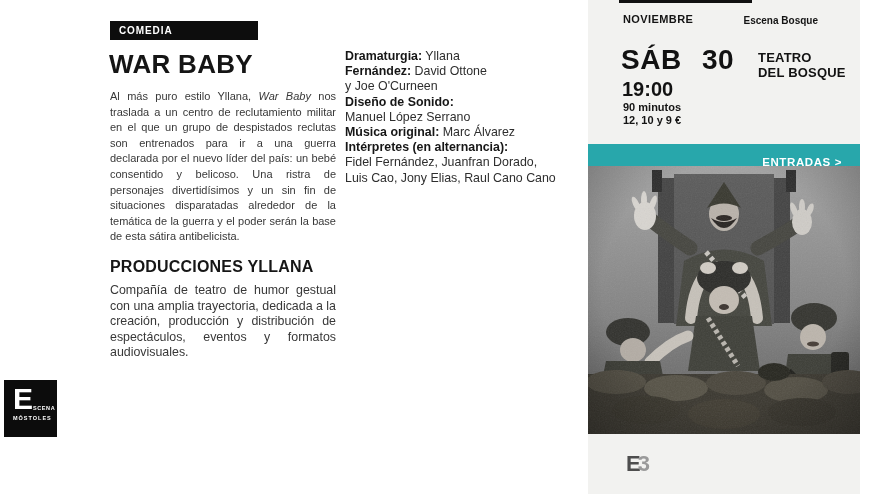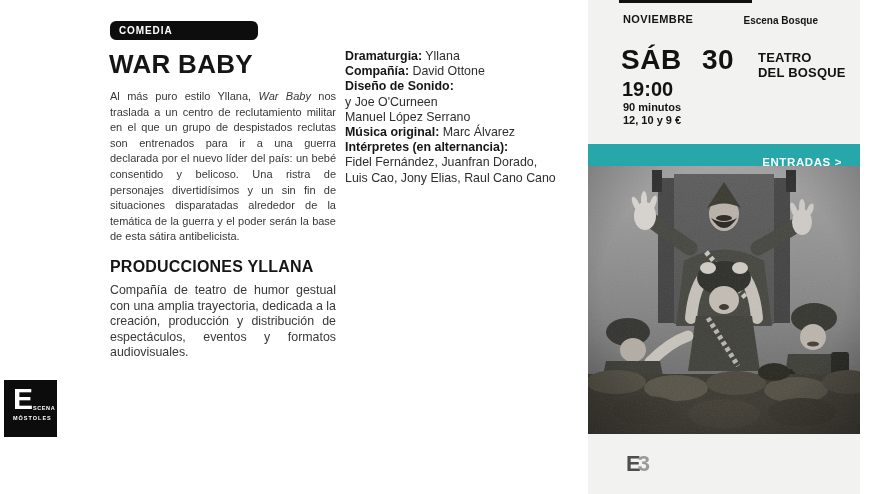--- a/index.html
+++ b/index.html
@@ -2,21 +2,21 @@
 <html><head>
 <meta charset="utf-8">
 <style>
   * { margin:0; padding:0; box-sizing:border-box; }
   html,body { width:888px; height:494px; }
   body { background:#ffffff; font-family:"Liberation Sans",sans-serif; position:relative; overflow:hidden; }
   .page { position:absolute; left:0; top:0; width:888px; height:494px; background:#ffffff; }
 
   
   .badge { position:absolute; left:110px; top:21px; width:148px; height:19px; background:#0d0d0d;
-           color:#ffffff; font-size:10px; font-weight:bold; letter-spacing:.9px; line-height:19px; padding-left:9px;border-radius:6px; }
+           color:#ffffff; font-size:10px; font-weight:bold; letter-spacing:.9px; line-height:19px; padding-left:9px; }
   .title { position:absolute; left:109px; top:49px; font-size:26px; font-weight:bold; color:#151515; letter-spacing:.3px; }
   .synopsis { position:absolute; left:110px; top:89px; width:226px; font-size:11px; line-height:15.6px;
               color:#383838; text-align:justify; }
   .synopsis .it { font-style:italic; }
   .company-heading { position:absolute; left:110px; top:258px; font-size:16px; font-weight:bold; color:#161616; letter-spacing:.2px; }
   .company-text { position:absolute; left:110px; top:283px; width:226px; font-size:12.4px; line-height:15.6px;
                   color:#383838; text-align:justify; }
 
   
   .credits { position:absolute; left:345px; top:49px; width:222px; font-size:12.4px; line-height:15.2px; color:#2e2e2e; }
@@ -61,23 +61,23 @@
   <div class="badge">COMEDIA</div>
   <h1 class="title">WAR BABY</h1>
 
   <p class="synopsis"><span>Al más puro estilo Yllana, </span><span class="it">War Baby</span><span> nos traslada a un centro de reclutamiento militar en el que un grupo de despistados reclutas son entrenados para ir a una guerra declarada por el nuevo líder del país: un bebé consentido y belicoso. Una ristra de personajes divertidísimos y un sin fin de situaciones disparatadas alrededor de la temática de la guerra y el poder serán la base de esta sátira antibelicista.</span></p>
 
   <h2 class="company-heading">PRODUCCIONES YLLANA</h2>
   <p class="company-text">Compañía de teatro de humor gestual con una amplia trayectoria, dedicada a la creación, producción y distribución de espectáculos, eventos y formatos audiovisuales.</p>
 
   <div class="credits">
     <div><span class="b">Dramaturgia:</span><span> Yllana</span></div>
-    <div><span class="b">Compañía:</span><span> David Ottone</span></div>
+    <div><span class="b">Fernández:</span><span> David Ottone</span></div>
+    <div><span class="b"></span><span>y Joe O'Curneen</span></div>
     <div><span class="b">Diseño de Sonido:</span><span></span></div>
-    <div><span class="b"></span><span>y Joe O'Curneen</span></div>
     <div><span class="b"></span><span>Manuel López Serrano</span></div>
     <div><span class="b">Música original:</span><span> Marc Álvarez</span></div>
     <div><span class="b">Intérpretes (en alternancia):</span><span></span></div>
     <div><span class="b"></span><span>Fidel Fernández, Juanfran Dorado,</span></div>
     <div><span class="b"></span><span>Luis Cao, Jony Elias, Raul Cano Cano</span></div>
   </div>
 
   <div class="panel">
     <div class="top-line"></div>
     <div class="month">NOVIEMBRE</div>

